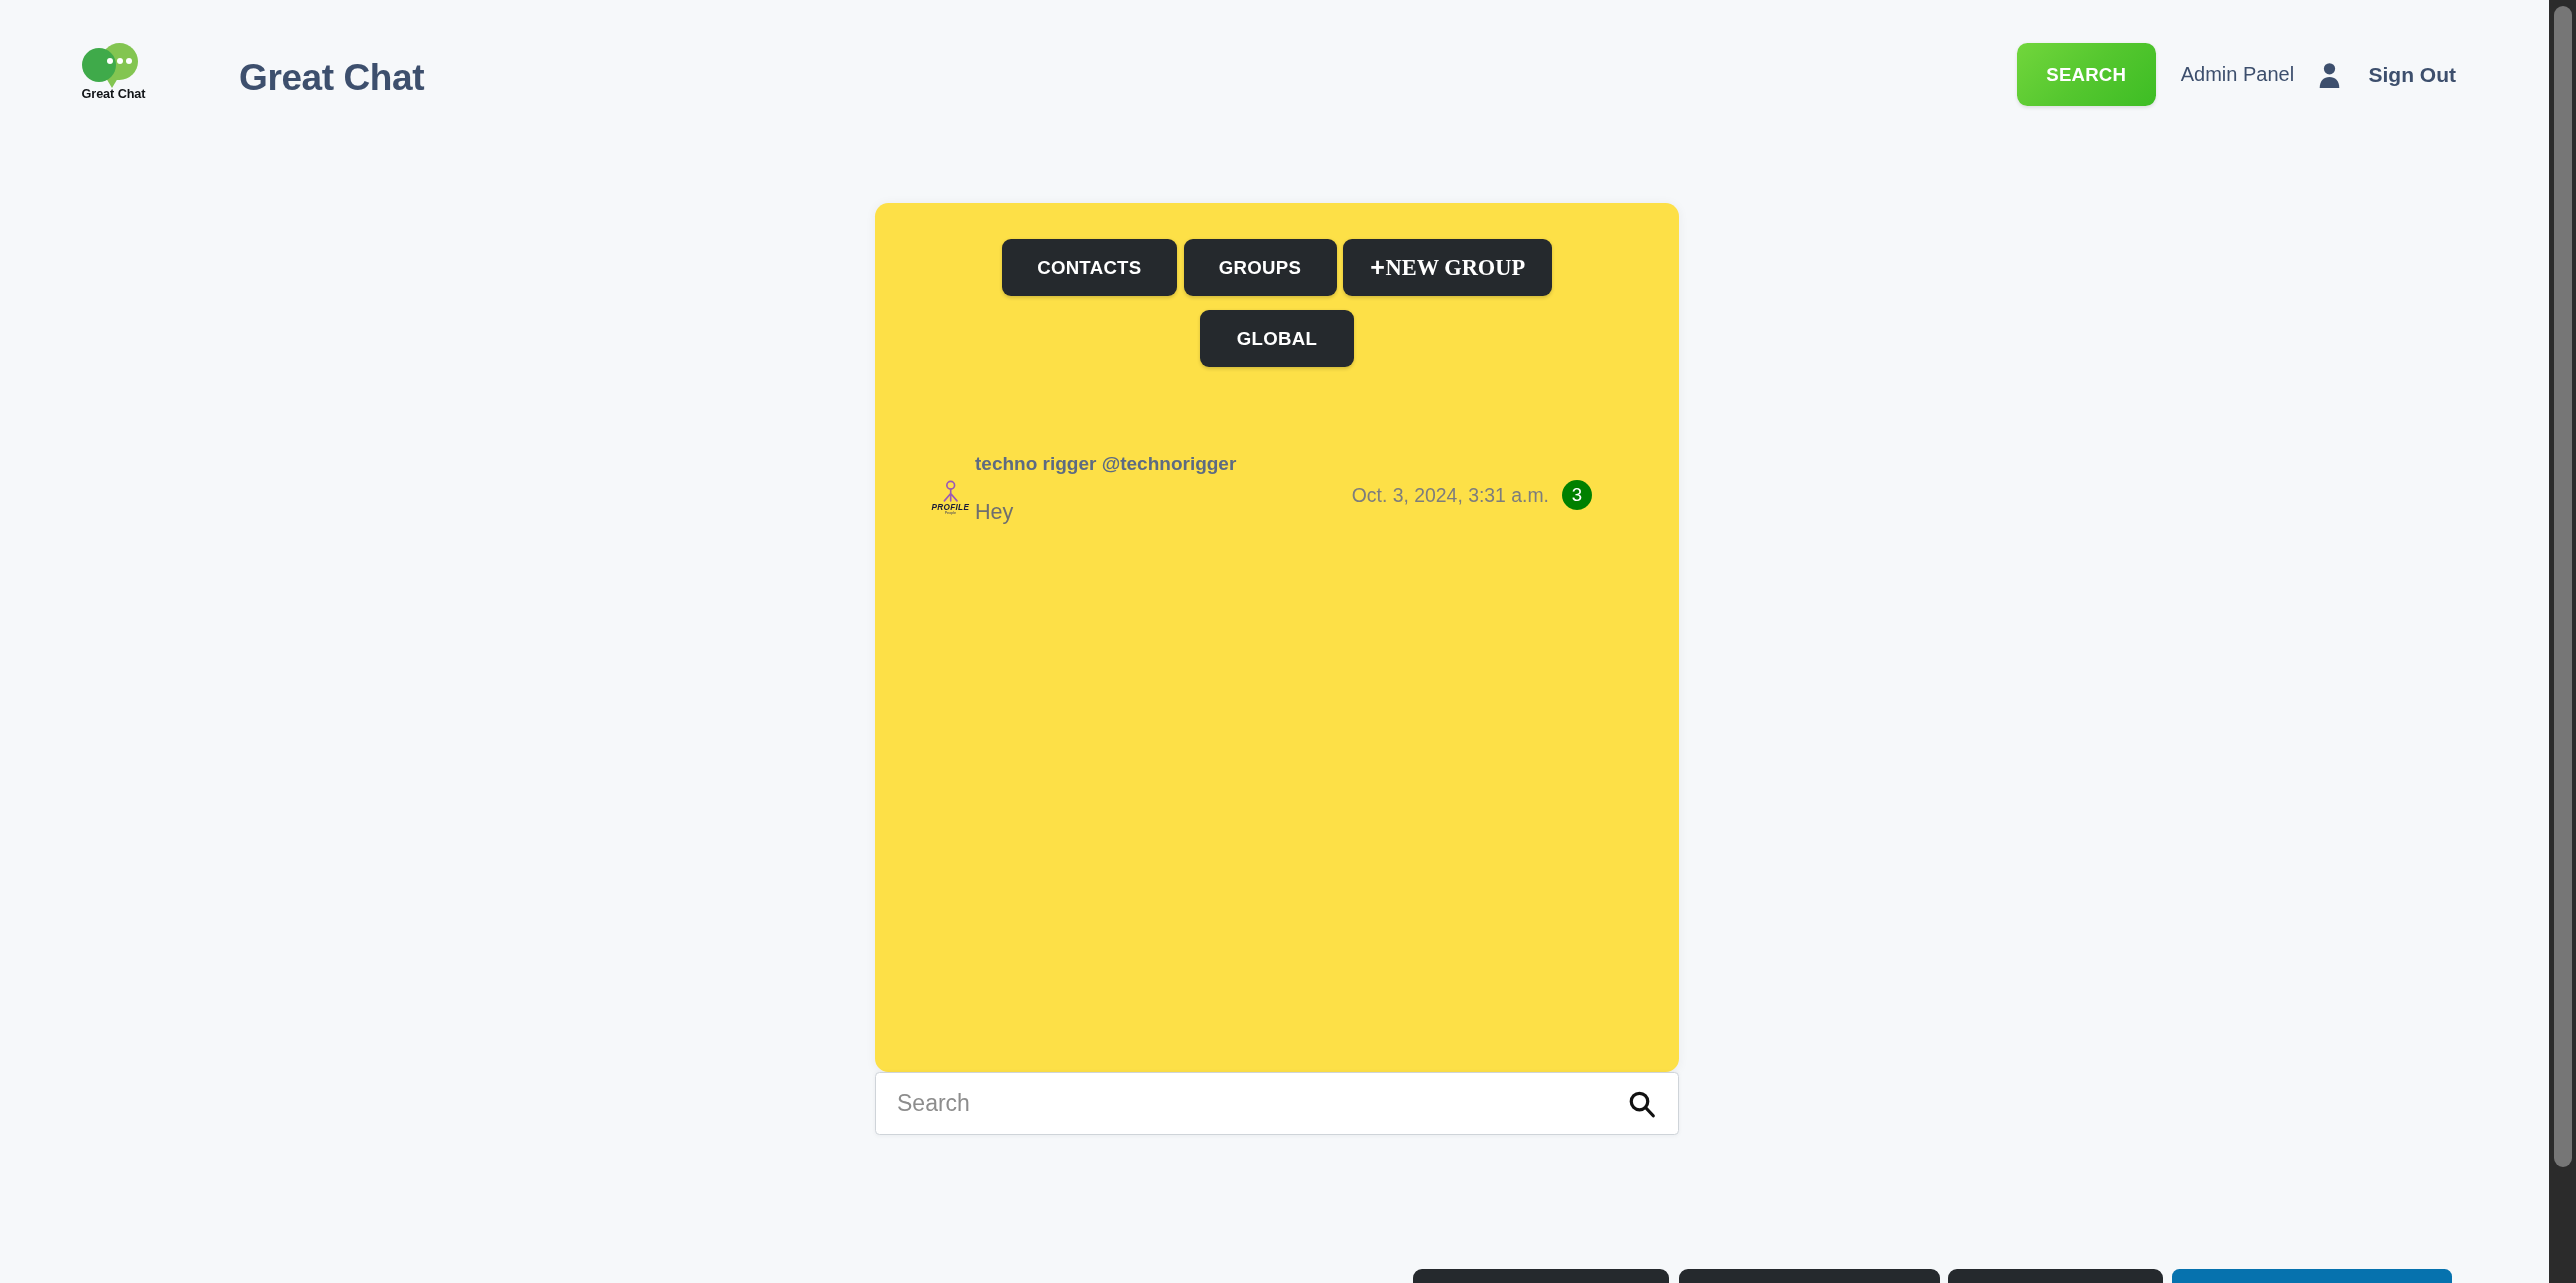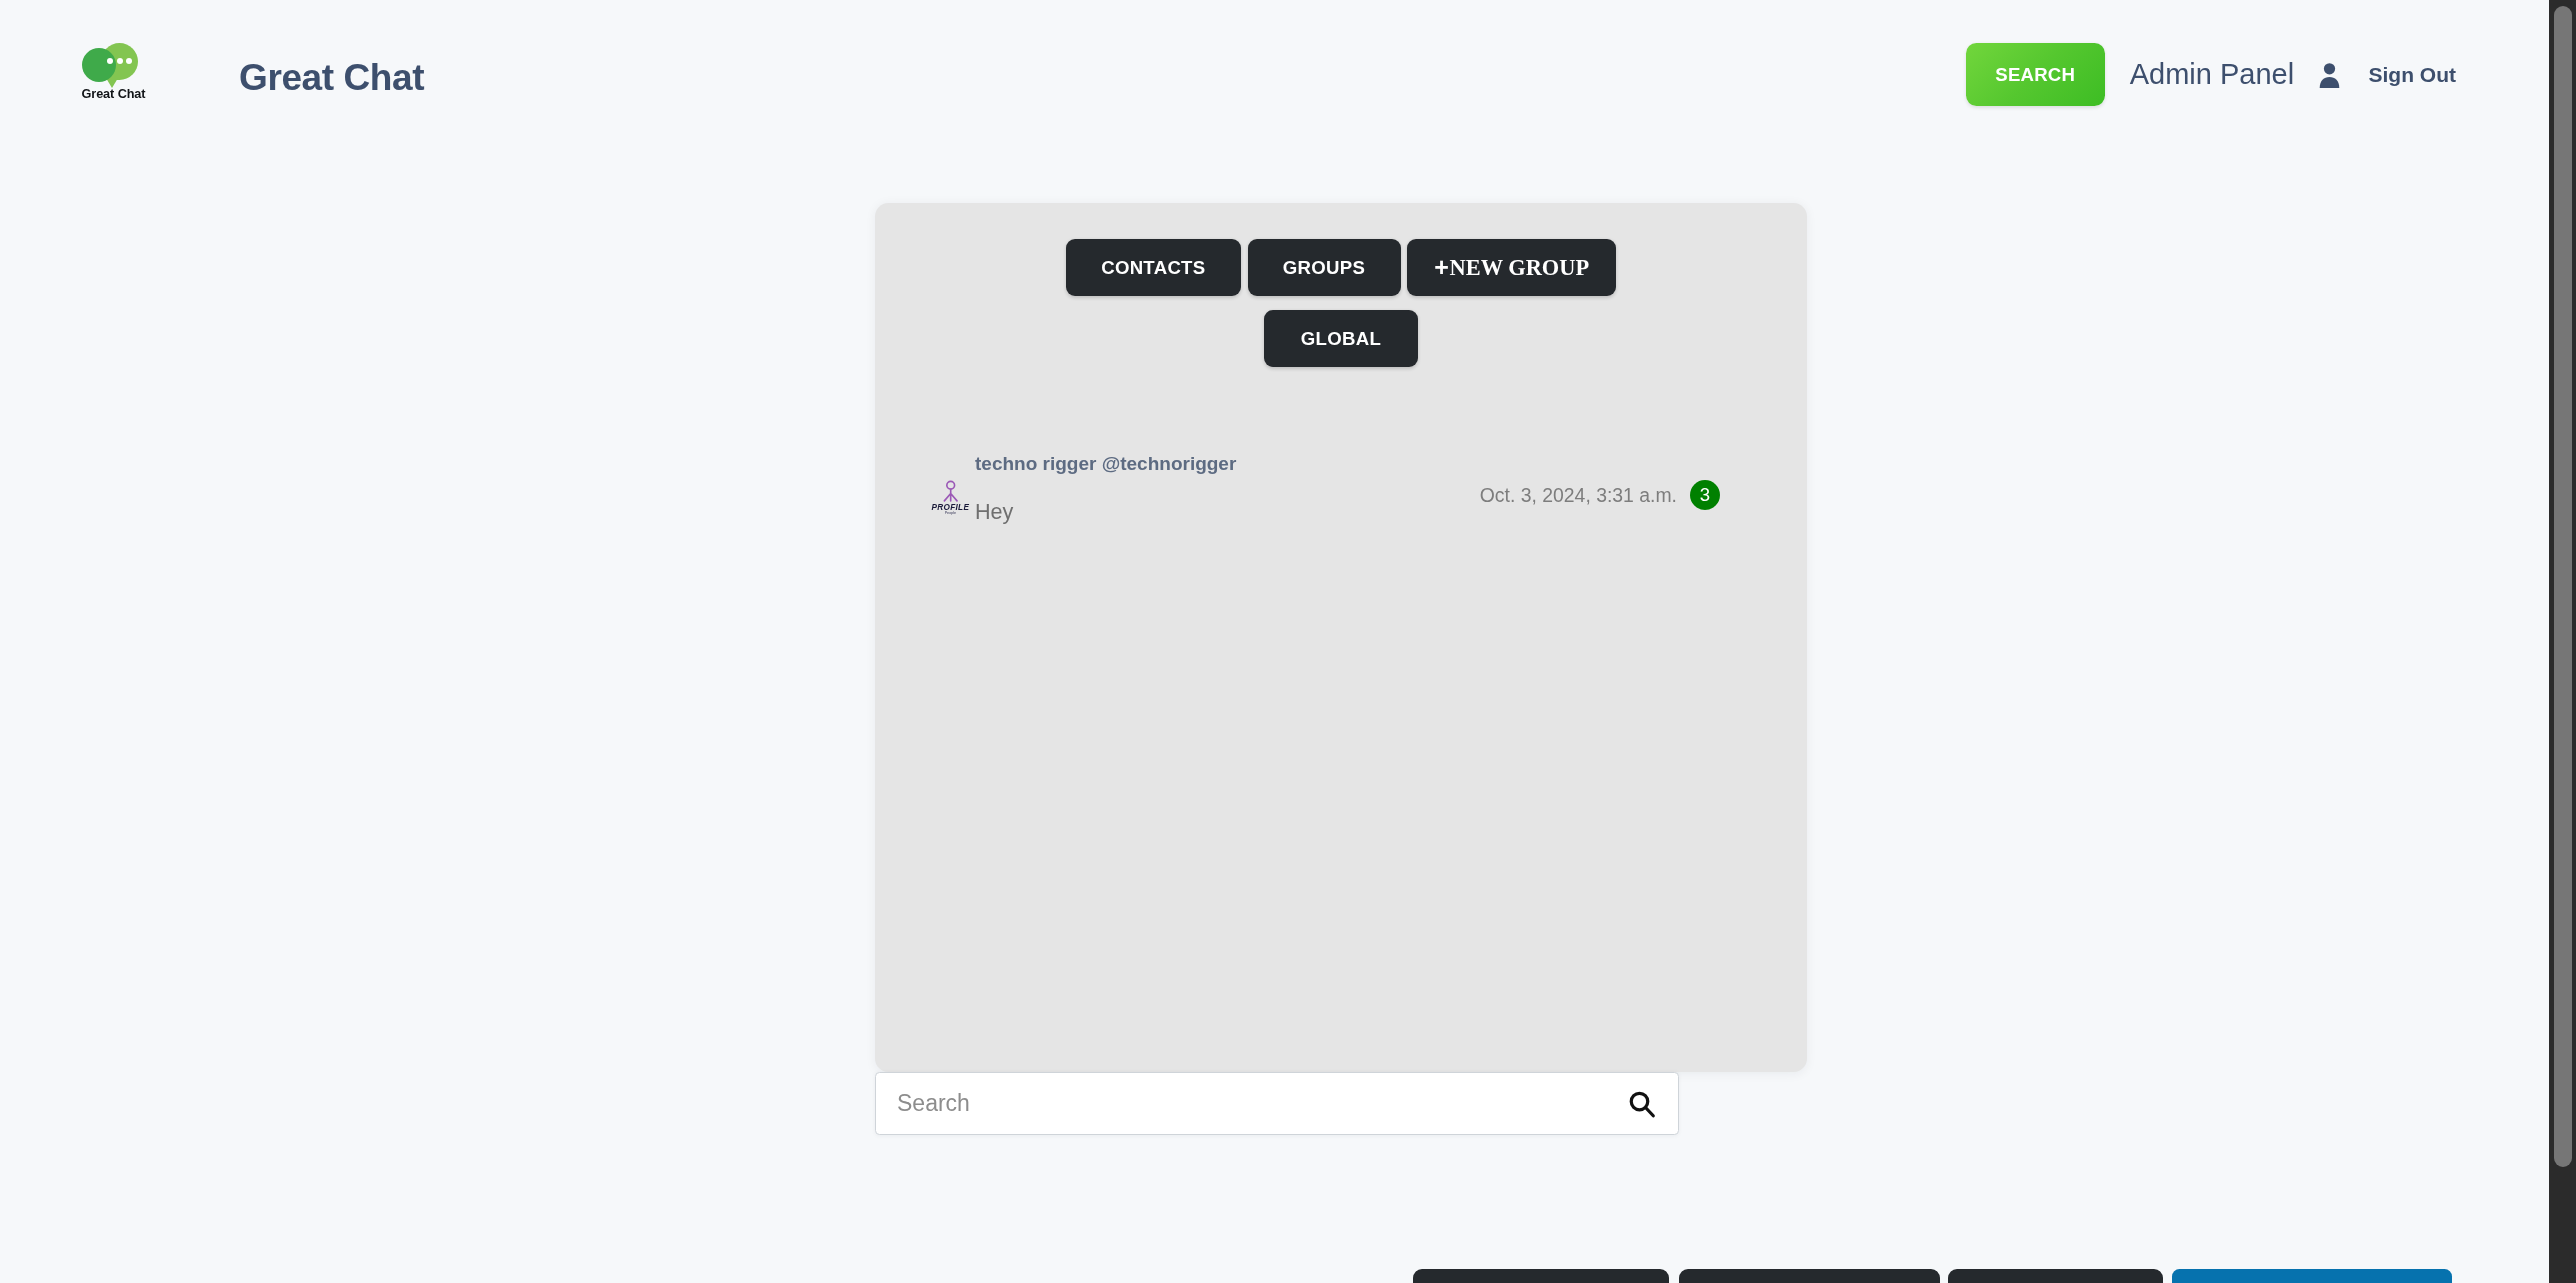--- a/index.html
+++ b/index.html
@@ -148,21 +148,21 @@
     font-family: "Liberation Sans", sans-serif;
     font-size: 18.6px;
     font-weight: 700;
     letter-spacing: 0.2px;
     cursor: pointer;
     box-shadow: 0 1.5px 3.7px rgba(0,0,0,0.10);
   }
 
   .admin-link {
     margin-left: 25px;
-    font-size: 29px;
+    font-size: 20px;
     color: #3d4f6d;
     text-decoration: none;
     white-space: nowrap;
   }
 
   .person-icon {
     margin-left: 22.4px;
     width: 25px; height: 28px;
     display: block;
   }
@@ -174,23 +174,23 @@
     text-decoration: none;
     white-space: nowrap;
     font-weight: bold;
   }
 
   
   .chat-card {
     position: absolute;
     left: 875px;
     top: 203px;
-    width: 932px;
+    width: 804px;
     height: 869px;
-    background: #e5e5e5;
+    background: #fde047;
     border-radius: 13.4px;
     box-shadow: 0 1.5px 10.4px rgba(20,30,50,0.06);
   }
 
   .tabs {
     position: absolute;
     left: 0; top: 0;
     width: 100%;
     padding-top: 36px;
     display: flex;

